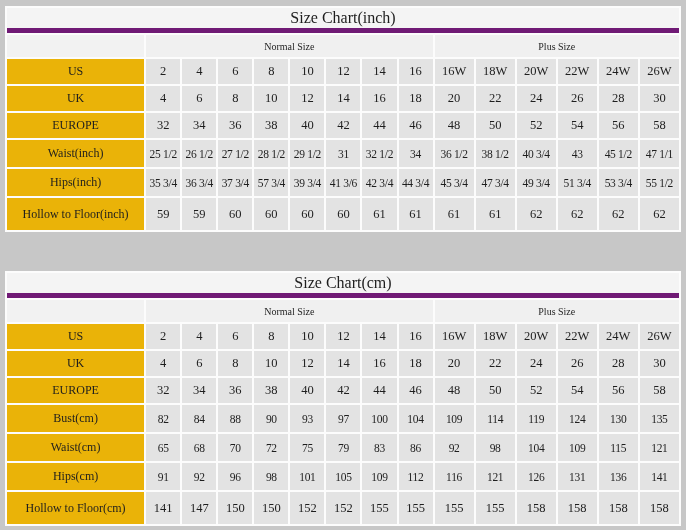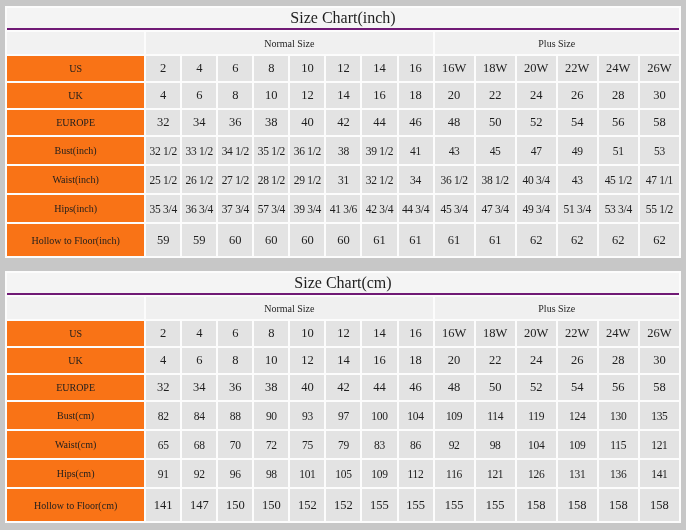--- a/index.html
+++ b/index.html
@@ -32,31 +32,31 @@
     text-align: center;
     vertical-align: middle;
     padding: 0 1px;
     overflow: hidden;
     white-space: nowrap;
   }
   .title-cell {
     background: #f4f4f4;
     font-size: 16px;
     height: 20px;
-    border-bottom: 2px solid #701a75;
+    border-bottom: 5px solid #701a75;
   }
   .sub-cell {
     background: #f0f0f0;
     font-size: 10px;
     height: 22px;
   }
   .corner { background: #f2f2f2; }
   .lbl {
-    background: #f97316;
-    font-size: 10px;
+    background: #eab308;
+    font-size: 12px;
   }
   .val {
     background: #e3e3e3;
     font-size: 12.5px;
   }
   .r-size td  { height: 25px; }
   .r-meas td  { height: 27px; }
   .r-hollow td{ height: 32px; }
   .r-meas .val { font-size: 11.5px; letter-spacing: -0.3px; }
 </style>
@@ -135,37 +135,20 @@
         <td class="val">40</td>
         <td class="val">42</td>
         <td class="val">44</td>
         <td class="val">46</td>
         <td class="val">48</td>
         <td class="val">50</td>
         <td class="val">52</td>
         <td class="val">54</td>
         <td class="val">56</td>
         <td class="val">58</td>
-      </tr>
-      <tr class="r-meas">
-        <td class="lbl">Bust(inch)</td>
-        <td class="val">32 1/2</td>
-        <td class="val">33 1/2</td>
-        <td class="val">34 1/2</td>
-        <td class="val">35 1/2</td>
-        <td class="val">36 1/2</td>
-        <td class="val">38</td>
-        <td class="val">39 1/2</td>
-        <td class="val">41</td>
-        <td class="val">43</td>
-        <td class="val">45</td>
-        <td class="val">47</td>
-        <td class="val">49</td>
-        <td class="val">51</td>
-        <td class="val">53</td>
       </tr>
       <tr class="r-meas">
         <td class="lbl">Waist(inch)</td>
         <td class="val">25 1/2</td>
         <td class="val">26 1/2</td>
         <td class="val">27 1/2</td>
         <td class="val">28 1/2</td>
         <td class="val">29 1/2</td>
         <td class="val">31</td>
         <td class="val">32 1/2</td>

